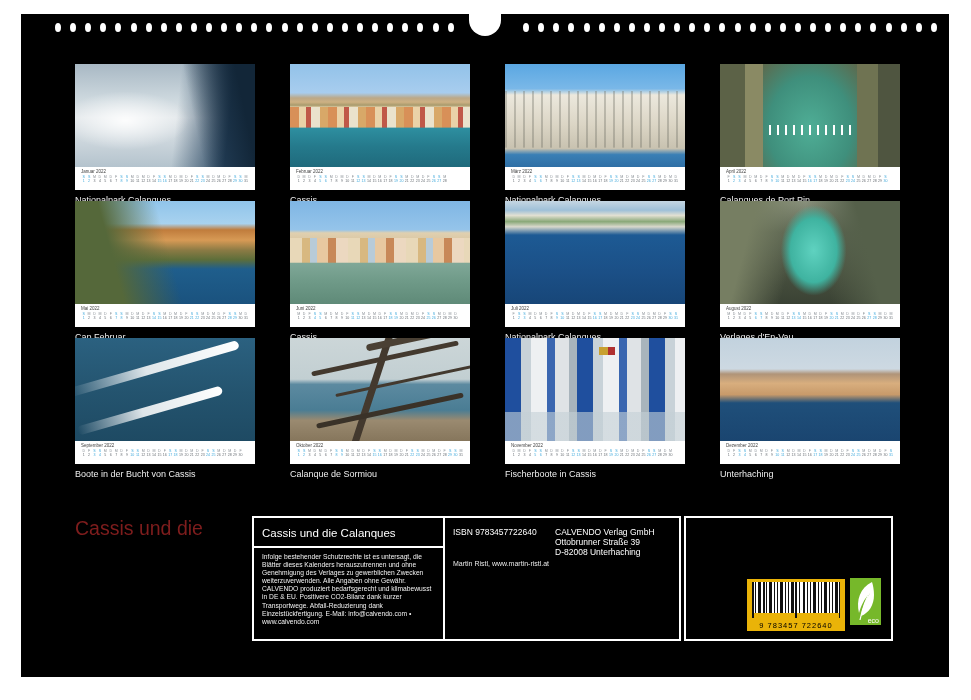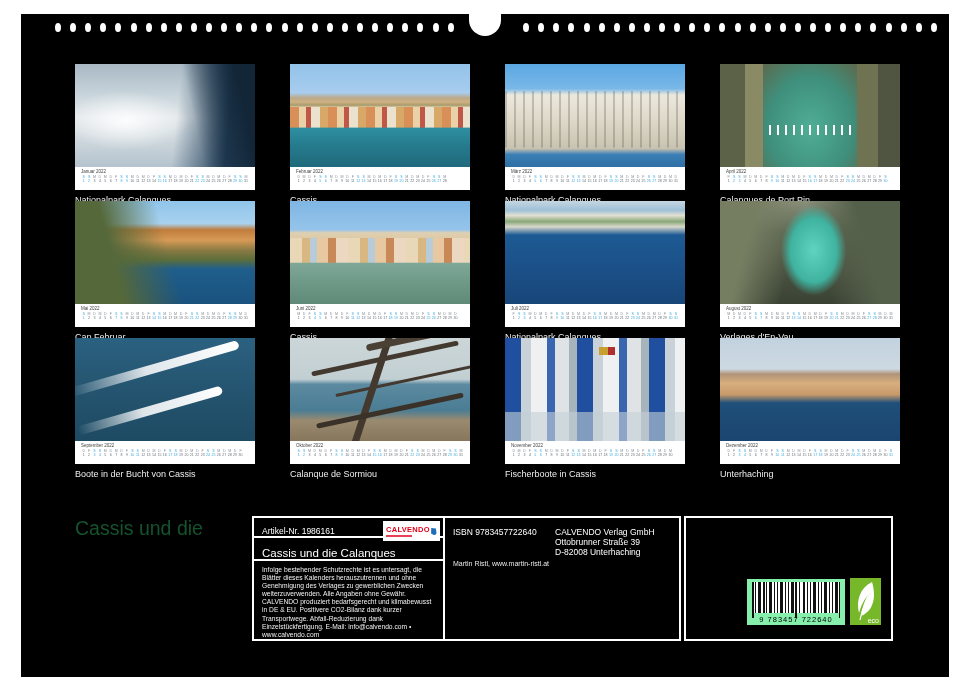--- a/index.html
+++ b/index.html
@@ -75,41 +75,41 @@
     box-shadow:18px 26px 0 -1px #43392e, -6px 52px 0 0 #3a3228, 60px -14px 0 1px #4a4034;}
   .m11{background-color:#dfe3e6;background-image:
     linear-gradient(90deg, rgba(0,0,0,0) 0 52%, #c8a030 52% 57%, #b03030 57% 61%, rgba(0,0,0,0) 61%),
     linear-gradient(180deg, rgba(0,0,0,0) 0 72%, rgba(196,208,214,.6) 72%),
     repeating-linear-gradient(90deg,#1f4f9e 0 16px,#c8d2d8 16px 26px,#eef0f2 26px 42px,#3a66b0 42px 50px,#dfe3e6 50px 64px,#a8b4bc 64px 72px);
     background-size:100% 8%,100% 100%,100% 100%;background-position:0 10%,0 0,0 0;background-repeat:no-repeat;}
   .m12{background-image:
     linear-gradient(180deg,#c2d2de 0%,#cdd9e2 30%,#b09478 35%,#d8ae7e 44%,#c89a6a 55%,#1f4f7a 63%,#1a4570 100%);}
 
   
-  .big-title{position:absolute;left:75px;top:517px;font-size:19.5px;line-height:22px;color:#14532d;}
+  .big-title{position:absolute;left:75px;top:517px;font-size:19.5px;line-height:22px;color:#7f1d1d;}
 
   .panel{position:absolute;background:#000;border:2px solid #fff;box-sizing:border-box;color:#fff;}
   #panelA{left:252px;top:516px;width:429px;height:125px;display:flex;}
   .colL{width:191px;border-right:2px solid #fff;display:flex;flex-direction:column;box-sizing:border-box;}
   .cell-art{height:27px;border-bottom:2px solid #fff;position:relative;box-sizing:border-box;padding:8px 0 0 8px;font-size:8.5px;}
   .cell-name{height:30px;border-bottom:2px solid #fff;box-sizing:border-box;padding:9px 0 0 8px;font-size:11.5px;}
   .cell-legal{flex:1;padding:5px 8px;font-size:6.7px;line-height:8.1px;color:#f2f2f2;}
   .colR{flex:1;position:relative;}
   .isbn{position:absolute;left:8px;top:9px;font-size:8.5px;}
   .pub{position:absolute;left:110px;top:9px;font-size:8.5px;line-height:10px;}
   .credit{position:absolute;left:8px;top:42px;font-size:7px;color:#e8e8e8;}
 
   .calvendo-logo{position:absolute;right:3px;top:3px;width:57px;height:20px;background:#fff;display:flex;align-items:center;padding:0 3px;box-sizing:border-box;}
   .cal-txt{flex:1;}
   .cal-word{font-size:7.5px;font-weight:bold;letter-spacing:.3px;color:#e2001a;line-height:8px;}
   .cal-tag{width:26px;height:1.5px;background:#e2001a;opacity:.75;margin-top:1.5px;}
   .cal-icon{width:11px;height:13px;}
 
   #panelB{left:684px;top:516px;width:209px;height:125px;}
-  .barcode{position:absolute;left:61px;top:61px;width:98px;height:46px;background:#86efac;}
+  .barcode{position:absolute;left:61px;top:61px;width:98px;height:52px;background:#eab308;}
   .bars{position:absolute;left:5px;right:5px;top:3px;height:31px;
     background:repeating-linear-gradient(90deg,#111 0 1.5px,#fff 1.5px 3px,#111 3px 4px,#fff 4px 6.5px,#111 6.5px 9px,#fff 9px 11px);}
   .guard{position:absolute;top:3px;width:1.5px;height:36px;background:#111;}
   .g1{left:5px;} .g2{left:48px;} .g3{right:5px;}
   .barcode-digits{position:absolute;left:0;right:0;bottom:1px;text-align:center;font-size:7.5px;color:#000;letter-spacing:1px;}
   .eco{position:absolute;left:164px;top:60px;width:31px;height:47px;background:#76b82a;}
   .eco svg{position:absolute;left:2px;top:2px;}
   .eco-label{position:absolute;right:2px;bottom:1px;font-size:7px;color:#fff;}
 </style>
 </head>
@@ -1771,32 +1771,20 @@
         <div class="caption">Unterhaching</div>
       </div>
     </div>
 
   <div class="big-title">
     <div>Cassis und die</div>
   </div>
 
   <div class="panel" id="panelA">
     <div class="colL">
-      <div class="cell-art">
-        <span>Artikel-Nr. 1986161</span>
-        <div class="calvendo-logo">
-          <div class="cal-txt">
-            <div class="cal-word">CALVENDO</div>
-            <div class="cal-tag"></div>
-          </div>
-          <svg class="cal-icon" viewBox="0 0 12 14">
-            <path d="M2 1 L10 2 L11 9 C11 12 8 13.5 6 12.5 L2 11 Z" fill="#1d70b7"></path>
-          </svg>
-        </div>
-      </div>
       <div class="cell-name">
         <span>Cassis und die Calanques</span>
       </div>
       <div class="cell-legal">Infolge bestehender Schutzrechte ist es untersagt, die Blätter dieses Kalenders herauszutrennen und ohne Genehmigung des Verlages zu gewerblichen Zwecken weiterzuverwenden. Alle Angaben ohne Gewähr. CALVENDO produziert bedarfsgerecht und klimabewusst in DE &amp; EU. Positivere CO2-Bilanz dank kurzer Transportwege. Abfall-Reduzierung dank Einzelstückfertigung. E-Mail: info@calvendo.com • www.calvendo.com</div>
     </div>
     <div class="colR">
       <div class="isbn">ISBN 9783457722640</div>
       <div class="pub">
         <div>CALVENDO Verlag GmbH</div>
         <div>Ottobrunner Straße 39</div>

